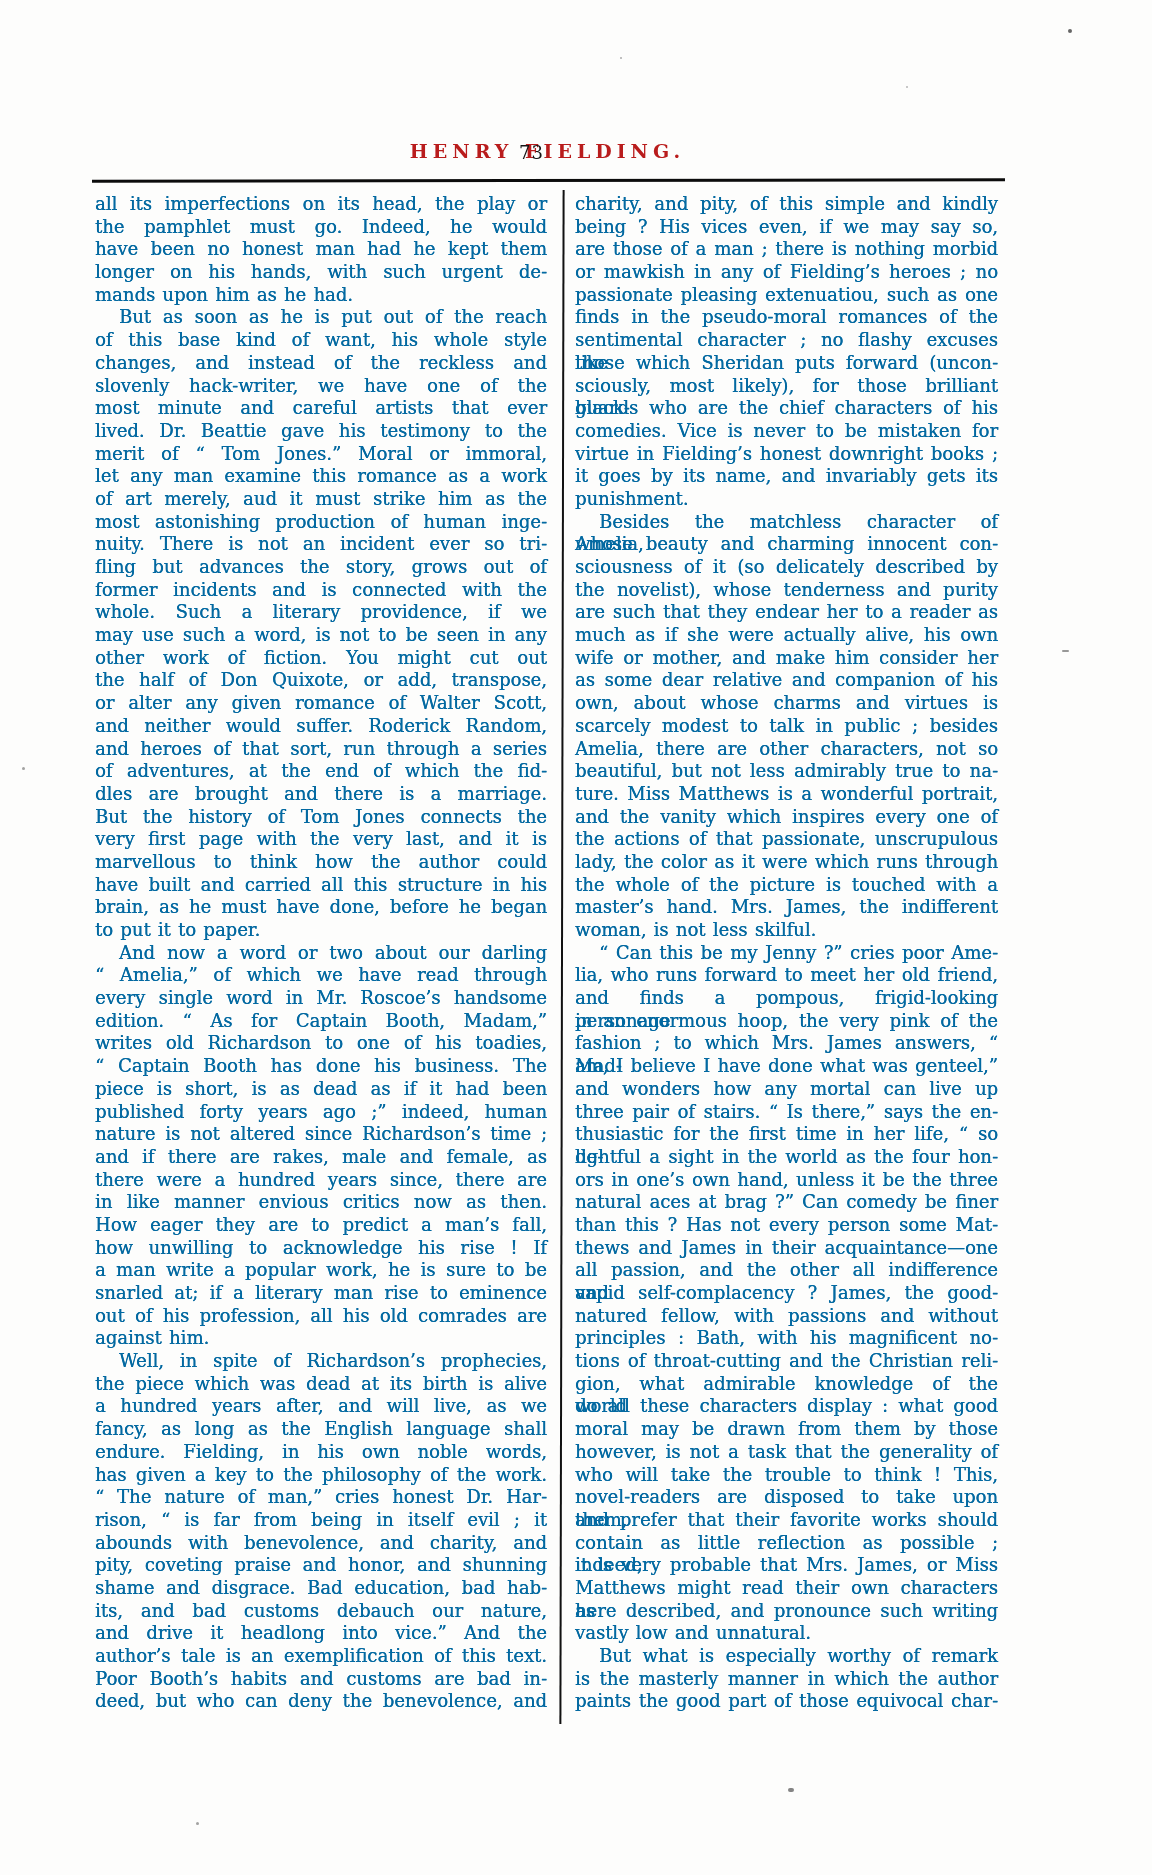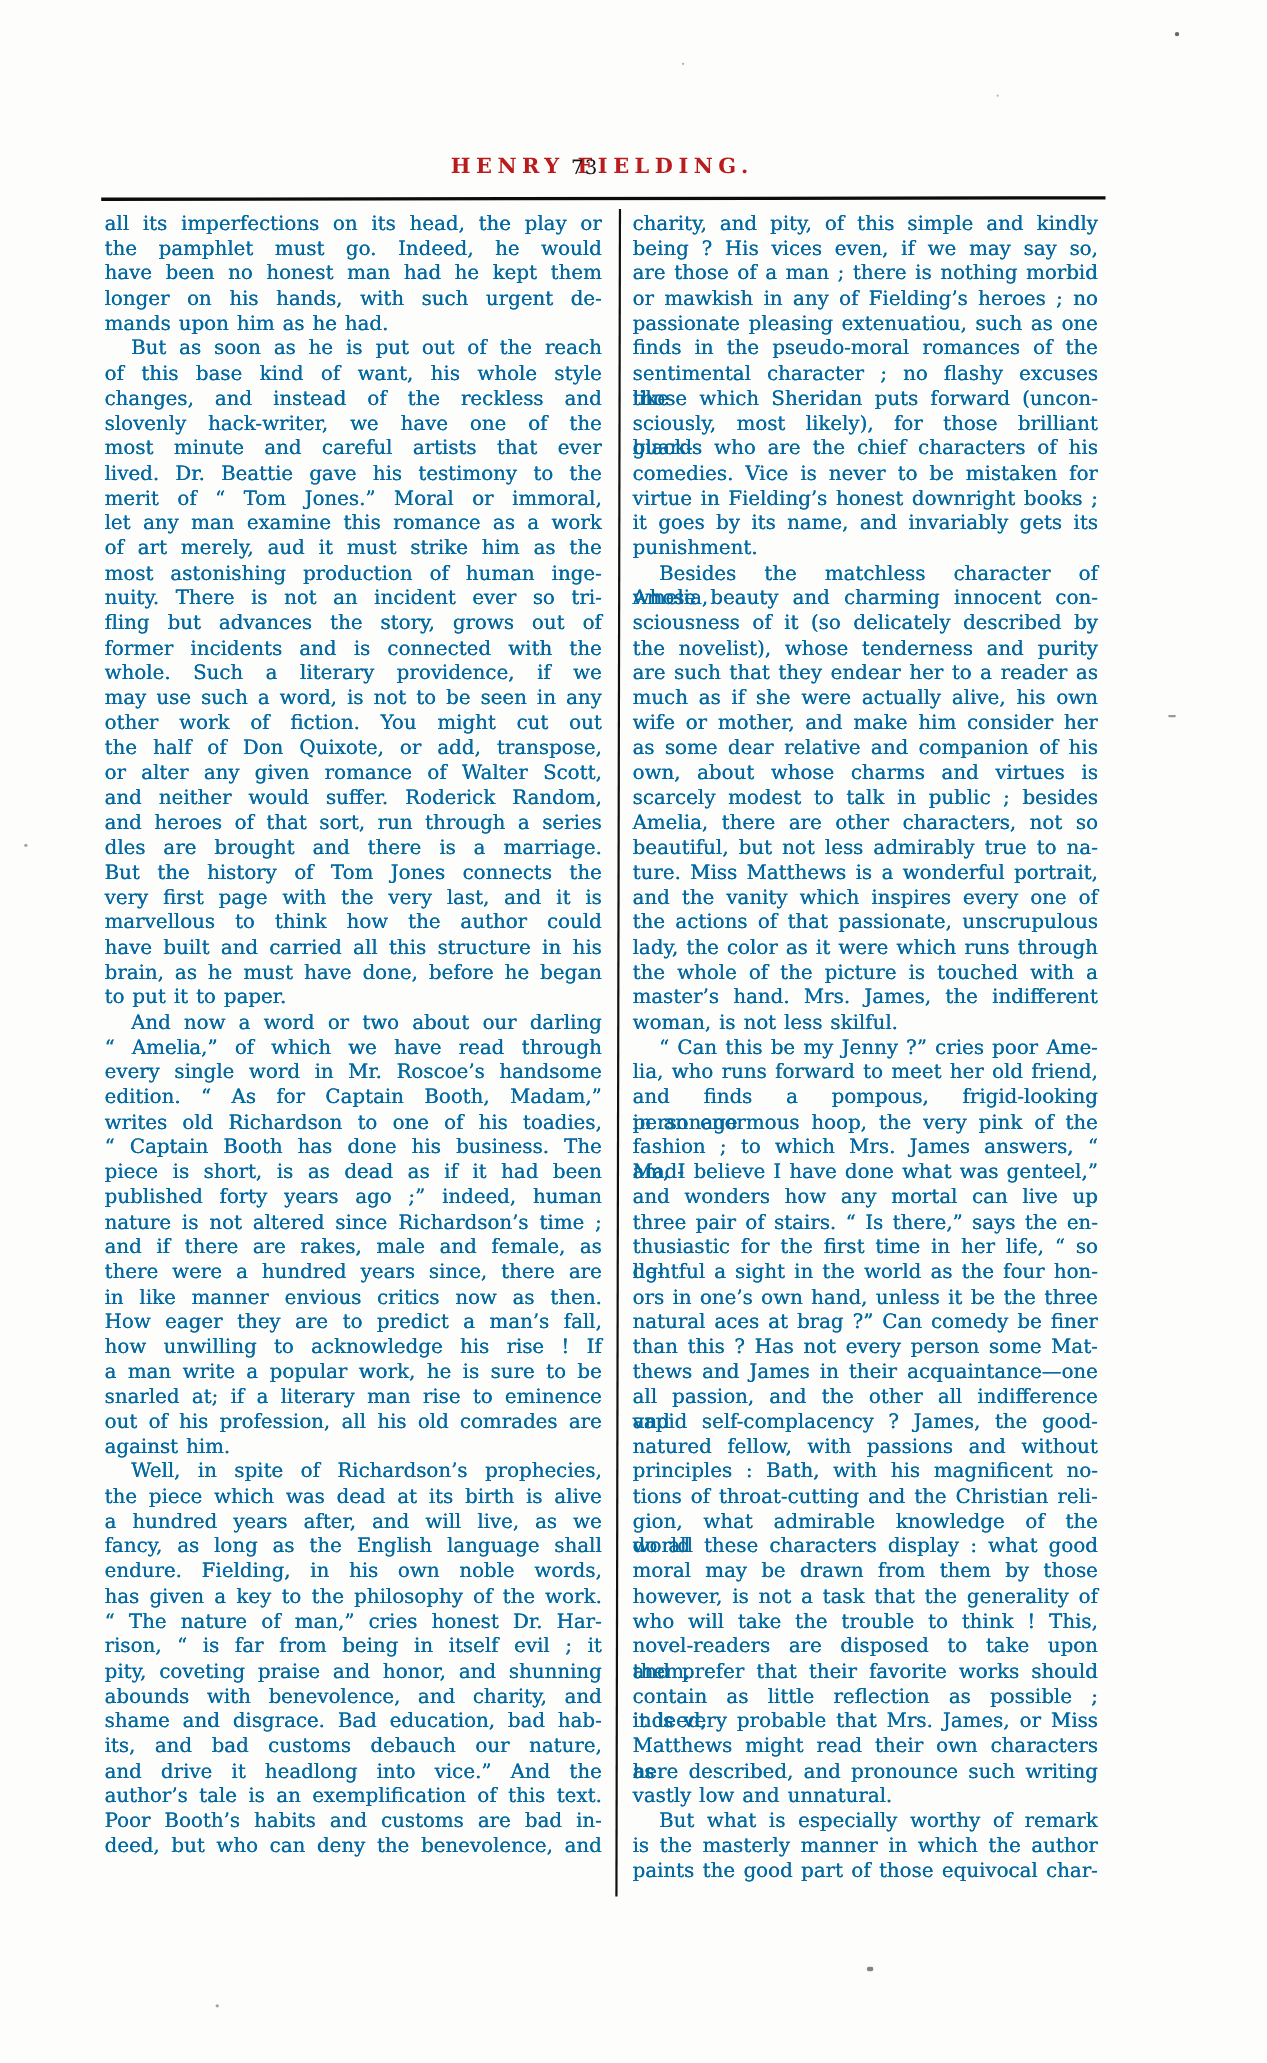--- a/index.html
+++ b/index.html
@@ -108,20 +108,21 @@
           <div class="line">nuity.  There is not an incident ever so tri-</div>
           <div class="line">fling but advances the story, grows out of</div>
           <div class="line">former incidents and is connected with the</div>
           <div class="line">whole.  Such a literary providence, if we</div>
           <div class="line">may use such a word, is not to be seen in any</div>
           <div class="line">other work of fiction.  You might cut out</div>
           <div class="line">the half of Don Quixote, or add, transpose,</div>
           <div class="line">or alter any given romance of Walter Scott,</div>
           <div class="line">and neither would suffer.  Roderick Random,</div>
           <div class="line">and heroes of that sort, run through a series</div>
+          <div class="line">of adventures, at the end of which the fid-</div>
           <div class="line">dles are brought and there is a marriage.</div>
           <div class="line">But the history of Tom Jones connects the</div>
           <div class="line">very first page with the very last, and it is</div>
           <div class="line">marvellous to think how the author could</div>
           <div class="line">have built and carried all this structure in his</div>
           <div class="line">brain, as he must have done, before he began</div>
           <div class="line endline">to put it to paper.</div>
         </div>
         <div class="para">
           <div class="line indent">And now a word or two about our darling</div>
@@ -145,22 +146,22 @@
         </div>
         <div class="para">
           <div class="line indent">Well, in spite of Richardson’s prophecies,</div>
           <div class="line">the piece which was dead at its birth is alive</div>
           <div class="line">a hundred years after, and will live, as we</div>
           <div class="line">fancy, as long as the English language shall</div>
           <div class="line">endure.  Fielding, in his own noble words,</div>
           <div class="line">has given a key to the philosophy of the work.</div>
           <div class="line">“ The nature of man,” cries honest Dr. Har-</div>
           <div class="line">rison, “ is far from being in itself evil ; it</div>
+          <div class="line">abounds with benevolence, and charity, and</div>
           <div class="line">pity, coveting praise and honor, and shunning</div>
-          <div class="line">abounds with benevolence, and charity, and</div>
           <div class="line">shame and disgrace.  Bad education, bad hab-</div>
           <div class="line">its, and bad customs debauch our nature,</div>
           <div class="line">and drive it headlong into vice.”  And the</div>
           <div class="line">author’s tale is an exemplification of this text.</div>
           <div class="line">Poor Booth’s habits and customs are bad in-</div>
           <div class="line">deed, but who can deny the benevolence, and</div>
         </div>
       </div>
     <div class="col" id="col-right">
         <div class="para">

